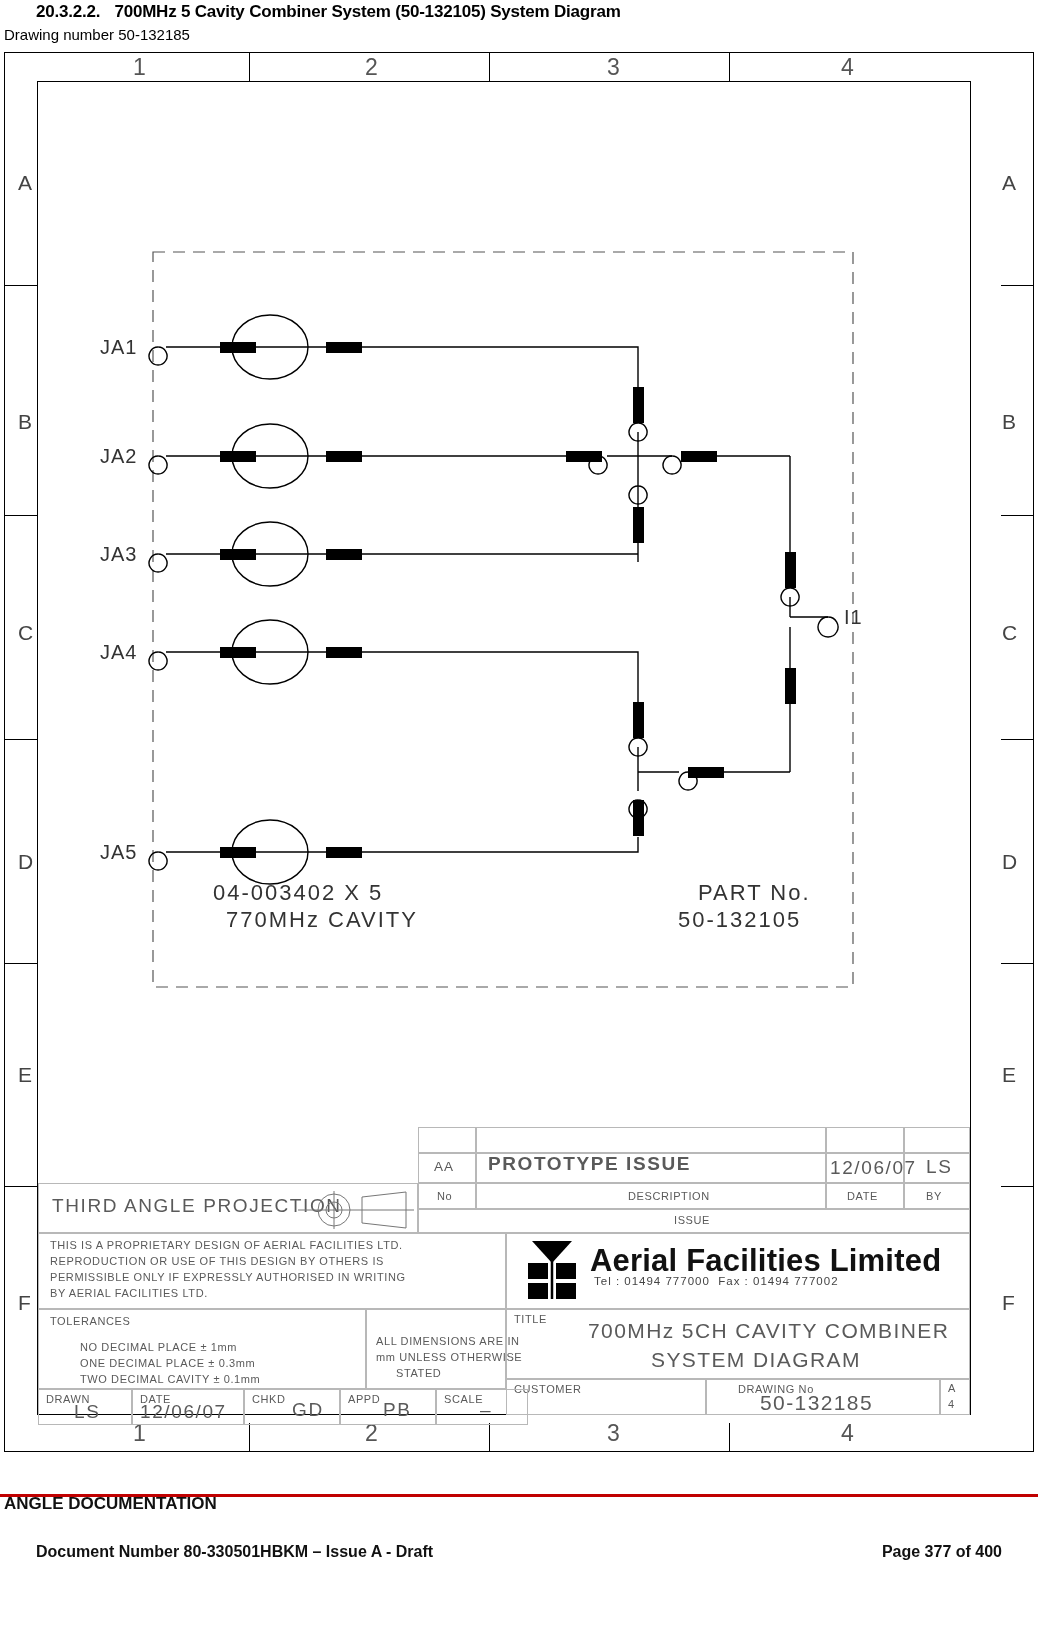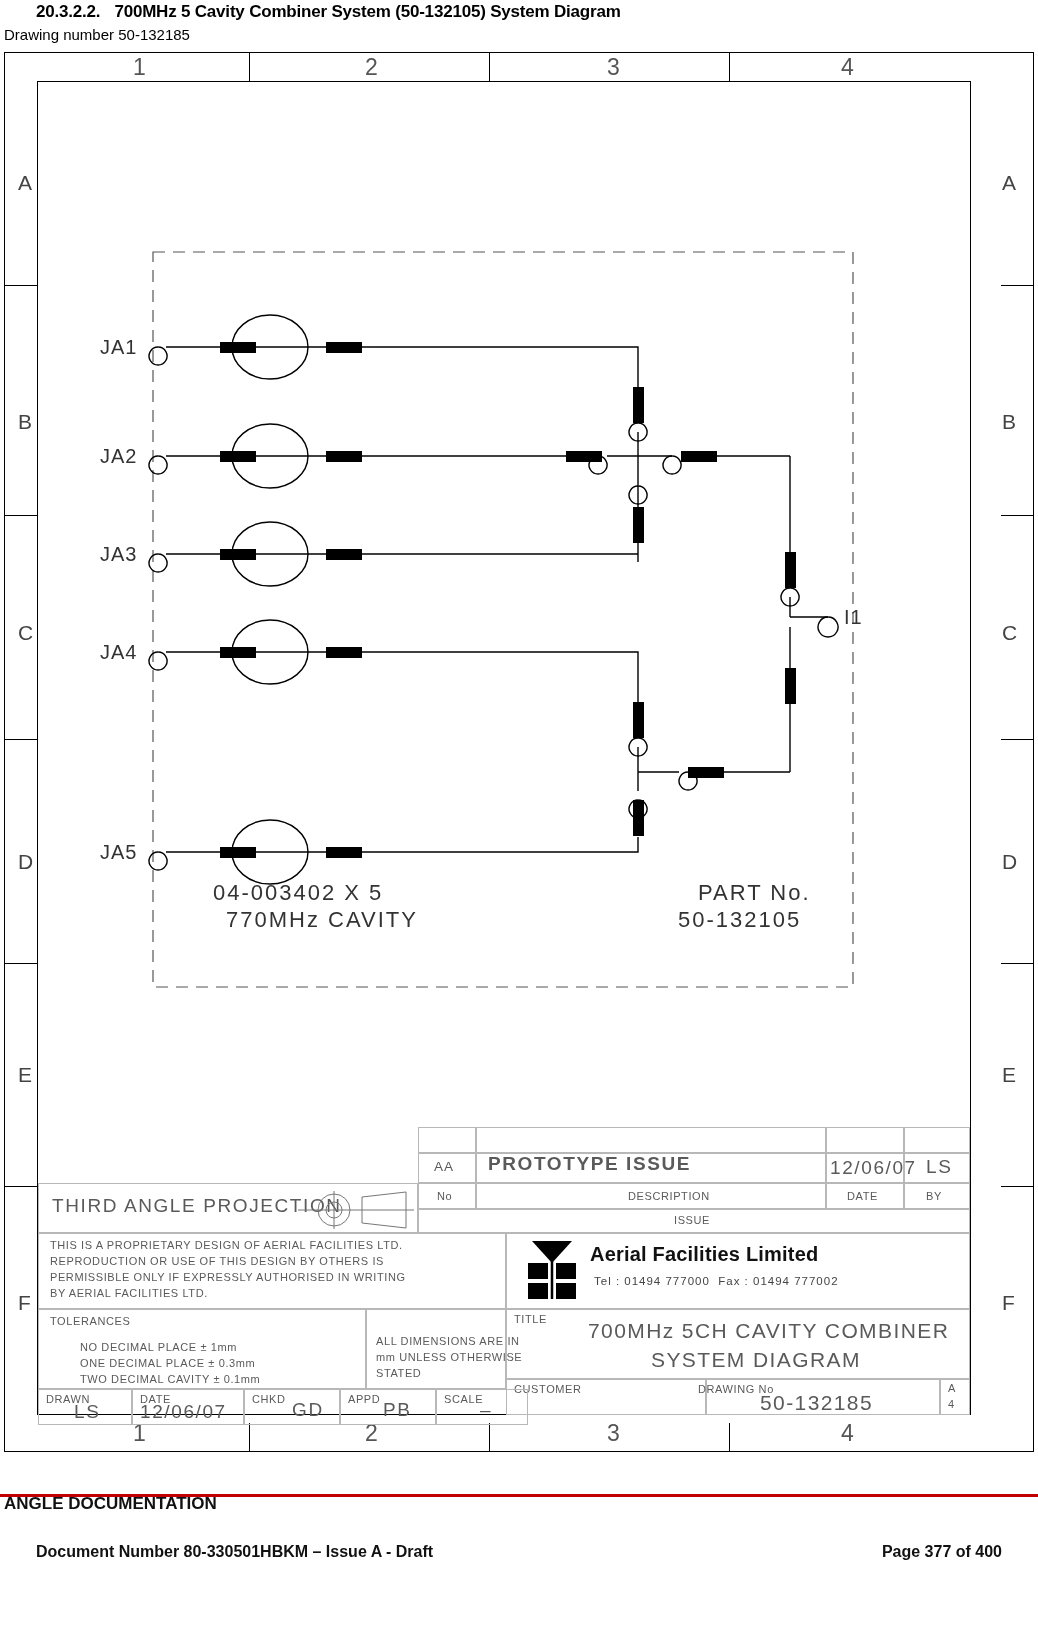--- a/index.html
+++ b/index.html
@@ -100,21 +100,21 @@
   .tb-txt {
     position: absolute;
     white-space: pre;
     color: #5a5a5a;
   }
   .tb-small { font-size: 11px; letter-spacing: 0.6px; }
   .tb-mid   { font-size: 13.5px; letter-spacing: 1.1px; }
   .tb-big   { font-size: 19px; letter-spacing: 1.6px; }
   .tb-huge  { font-size: 21px; letter-spacing: 1.4px; }
   .logo-name {
-    font-size: 20px;
+    font-size: 31px;
     font-weight: bold;
     color: #111;
     letter-spacing: 0.2px;
     white-space: pre;
   }
   .logo-tel {
     font-size: 11.5px;
     color: #444;
     letter-spacing: 1px;
     white-space: pre;
@@ -356,21 +356,21 @@
 
       <div class="tb-box" style="left:0px; top:182px; width:328px; height:80px;"></div>
       <div class="tb-txt tb-small" style="left:12px; top:188px;">TOLERANCES</div>
       <div class="tb-txt tb-small" style="left:42px; top:214px;">NO DECIMAL PLACE ± 1mm</div>
       <div class="tb-txt tb-small" style="left:42px; top:230px;">ONE DECIMAL PLACE ± 0.3mm</div>
       <div class="tb-txt tb-small" style="left:42px; top:246px;">TWO DECIMAL CAVITY ± 0.1mm</div>
 
       <div class="tb-box" style="left:328px; top:182px; width:140px; height:80px;"></div>
       <div class="tb-txt tb-small" style="left:338px; top:208px;">ALL DIMENSIONS ARE IN</div>
       <div class="tb-txt tb-small" style="left:338px; top:224px;">mm UNLESS OTHERWISE</div>
-      <div class="tb-txt tb-small" style="left:338px; top:240px;">STATED</div>
+      <div class="tb-txt tb-small" style="left:358px; top:240px;">STATED</div>
 
       <div class="tb-box" style="left:468px; top:106px; width:464px; height:76px;"></div>
       <svg style="position:absolute; left:486px; top:112px;" width="56" height="62" viewBox="0 0 56 62">
         <polygon points="8,2 48,2 28,24" fill="#000"></polygon>
         <line x1="28" y1="18" x2="28" y2="60" stroke="#000" stroke-width="2.5"></line>
         <rect x="4" y="24" width="20" height="16" fill="#000"></rect>
         <rect x="32" y="24" width="20" height="16" fill="#000"></rect>
         <rect x="4" y="44" width="20" height="16" fill="#000"></rect>
         <rect x="32" y="44" width="20" height="16" fill="#000"></rect>
       </svg>
@@ -380,21 +380,21 @@
       <div class="tb-box" style="left:468px; top:182px; width:464px; height:70px;"></div>
       <div class="tb-txt tb-small" style="left:476px; top:186px;">TITLE</div>
       <div class="tb-txt tb-huge" style="left:550px; top:192px;">700MHz 5CH CAVITY COMBINER</div>
       <div class="tb-txt tb-huge" style="left:613px; top:221px;">SYSTEM DIAGRAM</div>
 
       <div class="tb-box" style="left:468px; top:252px; width:200px; height:36px;"></div>
       <div class="tb-txt tb-small" style="left:476px; top:256px;">CUSTOMER</div>
       <div class="tb-txt tb-mid" style="left:530px; top:269px;"></div>
 
       <div class="tb-box" style="left:668px; top:252px; width:234px; height:36px;"></div>
-      <div class="tb-txt tb-small" style="left:660px; top:256px;">DRAWING No</div>
+      <div class="tb-txt tb-small" style="left:700px; top:256px;">DRAWING No</div>
       <div class="tb-txt tb-huge" style="left:722px; top:264px;">50-132185</div>
 
       <div class="tb-box" style="left:902px; top:252px; width:30px; height:36px;"></div>
       <div class="tb-txt tb-small" style="left:910px; top:255px;">A</div>
       <div class="tb-txt tb-small" style="left:910px; top:271px;">4</div>
 
       <div class="tb-box" style="left:0px; top:262px; width:94px; height:36px;"></div>
       <div class="tb-txt tb-small" style="left:8px; top:266px;">DRAWN</div>
       <div class="tb-txt tb-big" style="left:36px; top:274px;">LS</div>
 

